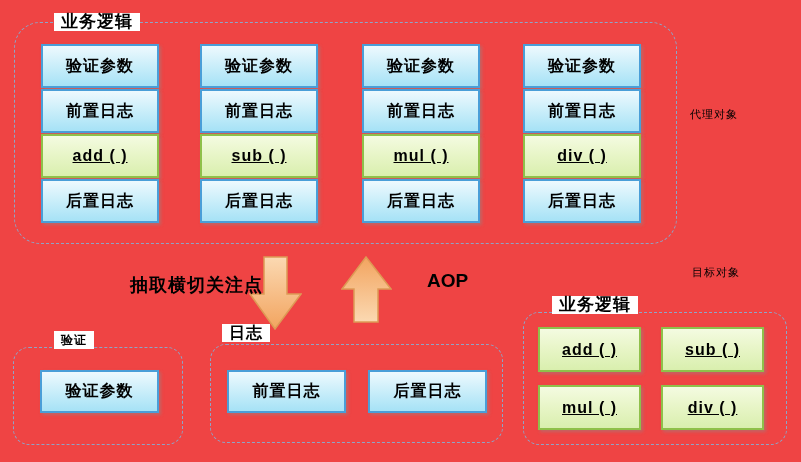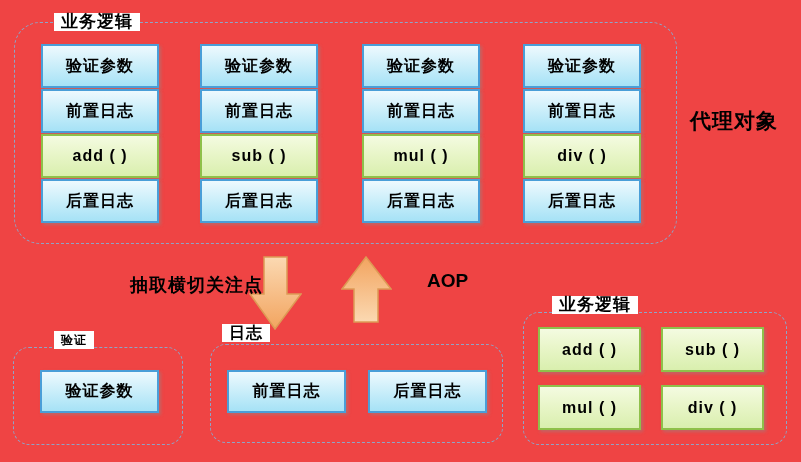--- a/index.html
+++ b/index.html
@@ -10,34 +10,35 @@
   .dashed{
     position:absolute;border:1.5px dashed #8fa3c6;background:transparent;
   }
   .r24{border-radius:26px;}
   .r16{border-radius:16px;}
   .grouplabel{
     position:absolute;background:#ffffff;padding:0 7px;font-weight:bold;
     font-size:17px;letter-spacing:1px;white-space:nowrap;line-height:18px;z-index:3;
   }
   .sidelabel{
-    position:absolute;font-weight:bold;font-size:21px;letter-spacing:1px;white-space:nowrap;z-index:3;
+    position:absolute;font-weight:normal;font-size:11px;letter-spacing:1px;white-space:nowrap;z-index:3;
   }
   .cell{
     box-sizing:border-box;display:flex;align-items:center;justify-content:center;
     font-weight:bold;font-size:16px;letter-spacing:1px;
     box-shadow:2px 2px 3px rgba(140,140,140,0.45);
   }
   .blue{
     border:2px solid #4a9ed8;
     background:linear-gradient(180deg,#eef9fe 0%,#cdeffa 45%,#a6e2f6 100%);
   }
   .green{
     border:2px solid #8fc04a;
     background:linear-gradient(180deg,#f4fbe1 0%,#e7f5c6 50%,#d9efae 100%);
+    text-decoration:underline;
   }
   .purple{
     position:absolute;border:2px solid #9d7cbd;border-radius:6px;
     background:linear-gradient(180deg,#eedff6 0%,#d9c0e9 55%,#c8abdd 100%);
     display:flex;align-items:center;justify-content:center;
     font-weight:bold;font-size:16px;letter-spacing:1px;
     box-shadow:2px 2px 3px rgba(140,140,140,0.45);z-index:5;
   }
   .col{
     position:absolute;top:44px;width:118px;display:flex;flex-direction:column;gap:1px;z-index:2;
@@ -109,20 +110,21 @@
   <div class="dashed r16" style="left:13px;top:347px;width:168px;height:96px;"></div>
   <div class="grouplabel" style="left:54px;top:331px;font-size:12px;">验证</div>
   <div class="bbox cell blue" style="left:40px;top:370px;">验证参数</div>
 
   <div class="dashed r16" style="left:210px;top:344px;width:291px;height:97px;"></div>
   <div class="grouplabel" style="left:222px;top:324px;font-size:16px;">日志</div>
   <div class="bbox cell blue" style="left:227px;top:370px;">前置日志</div>
   <div class="bbox cell blue" style="left:368px;top:370px;">后置日志</div>
 
 
+  <div class="sidelabel" style="left:692px;top:265px;">目标对象</div>
   <div class="dashed r16" style="left:523px;top:312px;width:262px;height:131px;"></div>
   <div class="grouplabel" style="left:552px;top:296px;">业务逻辑</div>
   <div class="mbox cell green" style="left:538px;top:327px;">add (  )</div>
   <div class="mbox cell green" style="left:661px;top:327px;">sub (  )</div>
   <div class="mbox cell green" style="left:538px;top:385px;">mul (  )</div>
   <div class="mbox cell green" style="left:661px;top:385px;">div (  )</div>
 
 </div>
 
 </body></html>

